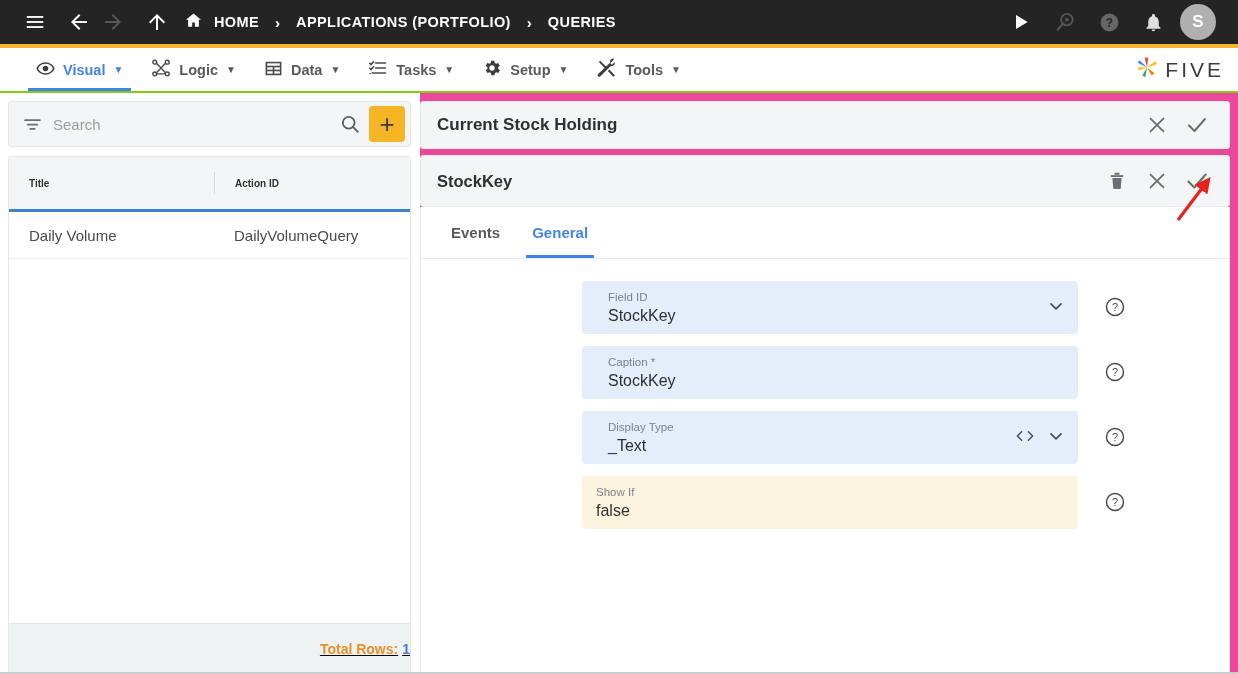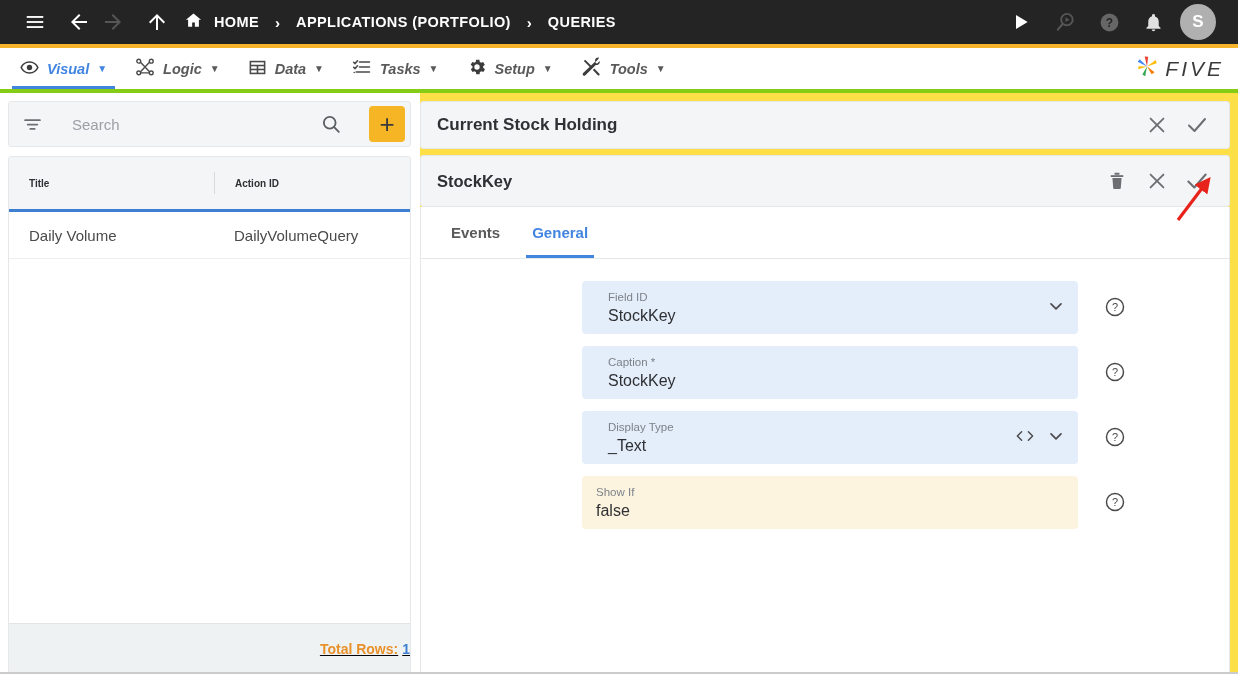--- a/index.html
+++ b/index.html
@@ -28,21 +28,21 @@
   .tb-spacer { flex: 1 1 auto; }
   .avatar {
     width: 36px; height: 36px; border-radius: 50%; background: #b0b0b0;
     color: #fff; font-size: 17px; font-weight: bold; display: flex;
     align-items: center; justify-content: center; margin-left: 10px; cursor: pointer;
   }
 
   
   .menubar {
     height: 45px; background: #ffffff; display: flex; align-items: stretch;
-    border-bottom: 4px solid #84cc16; flex: 0 0 45px; padding-left: 6px; font-style: italic;
+    border-bottom: 2px solid #84cc16; flex: 0 0 45px; padding-left: 22px;
   }
   .menu-item {
     display: flex; align-items: center; gap: 8px; padding: 0 14px;
     cursor: pointer; position: relative; color: #5a5a5a;
     font-size: 14.5px; font-weight: bold;
   }
   .menu-item .caret { font-size: 10px; line-height: 1; }
   .menu-item.active { color: #4285e0; }
   .menu-item.active::after {
     content: ""; position: absolute; left: 6px; right: 6px; bottom: 0;
@@ -55,21 +55,21 @@
   
   .body { flex: 1 1 auto; display: flex; background: #fafafa; min-height: 0; }
 
   
   .left {
     width: 420px; flex: 0 0 420px; display: flex; flex-direction: column;
     padding: 8px 9px 0 8px; min-height: 0; background:#ffffff;
   }
   .searchcard {
     height: 46px; background: #f4f5f6; border: 1px solid #e6e7e8; border-radius: 3px;
-    display: flex; align-items: center; padding: 0 5px 0 8px; flex: 0 0 46px; gap: 19px;
+    display: flex; align-items: center; padding: 0 5px 0 8px; flex: 0 0 46px;
   }
   .search-input {
     flex: 1 1 auto; border: none; outline: none; background: transparent;
     font-size: 15px; color: #3c3c3c; font-family: "Liberation Sans", sans-serif;
     padding: 0 6px;
   }
   .search-input::placeholder { color: #9aa0a6; }
   .icon-btn { width: 30px; height: 30px; display: flex; align-items: center; justify-content: center; cursor: pointer; flex: 0 0 auto; }
   .add-btn {
     width: 36px; height: 36px; background: #f5b525; border-radius: 4px;
@@ -102,21 +102,21 @@
     height: 50px; flex: 0 0 50px; background: #eff2f3; border-top: 1px solid #e2e4e5;
     display: flex; align-items: center; justify-content: flex-end;
     font-size: 14px; font-weight: bold; text-decoration: underline;
   }
   .foot-label { color: #e8912a; }
   .foot-value { color: #3d7fd1; margin-left: 4px; }
 
   
   .right {
     flex: 1 1 auto; display: flex; flex-direction: column; min-width: 0;
-    padding: 8px 8px 0 0; background:#fde047;
+    padding: 8px 8px 0 0; background:#ec4899;
   }
   .panel-hdr {
     height: 48px; flex: 0 0 48px; background: #f4f5f6; border: 1px solid #e6e7e8;
     border-radius: 3px; display: flex; align-items: center; padding: 0 12px 0 16px;
   }
   .panel-hdr.sub { margin-top: 6px; height: 52px; flex: 0 0 52px; }
   .panel-title { font-size: 17px; font-weight: bold; color: #2f3033; }
   .panel-title.sub { font-size: 16.5px; }
   .hdr-spacer { flex: 1 1 auto; }
   .hdr-icon { width: 40px; height: 40px; display: flex; align-items: center; justify-content: center; cursor: pointer; }

